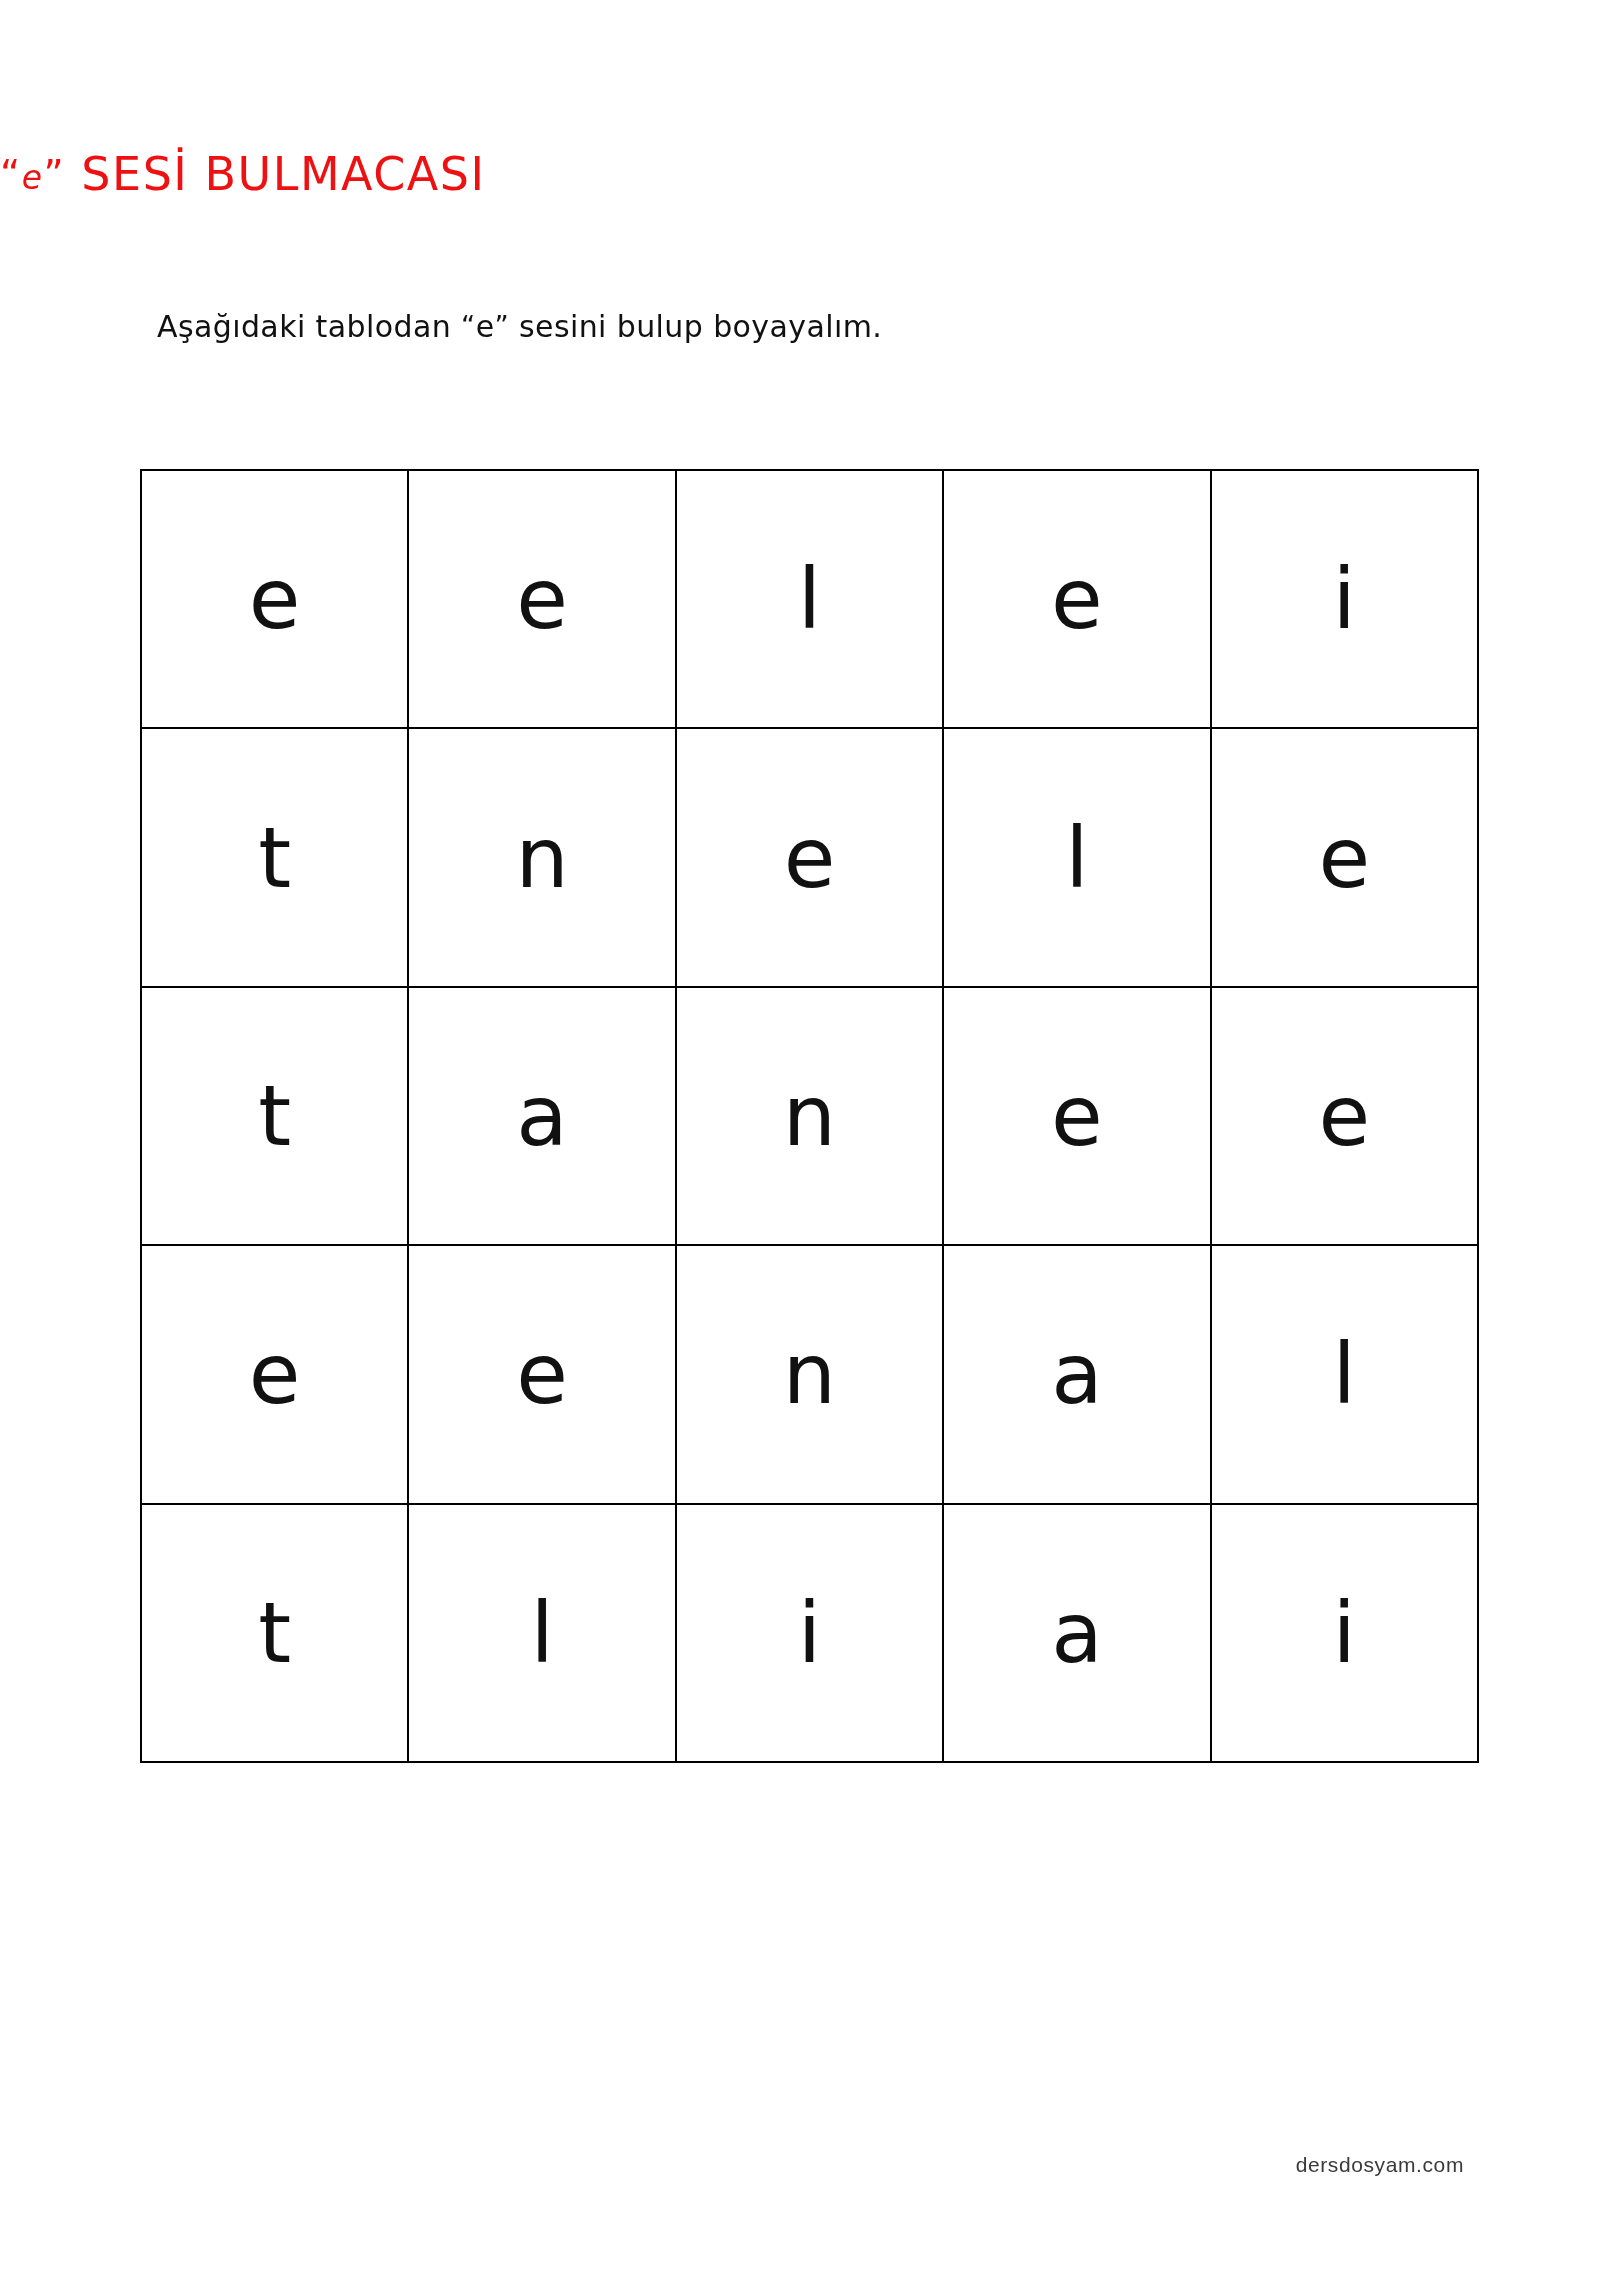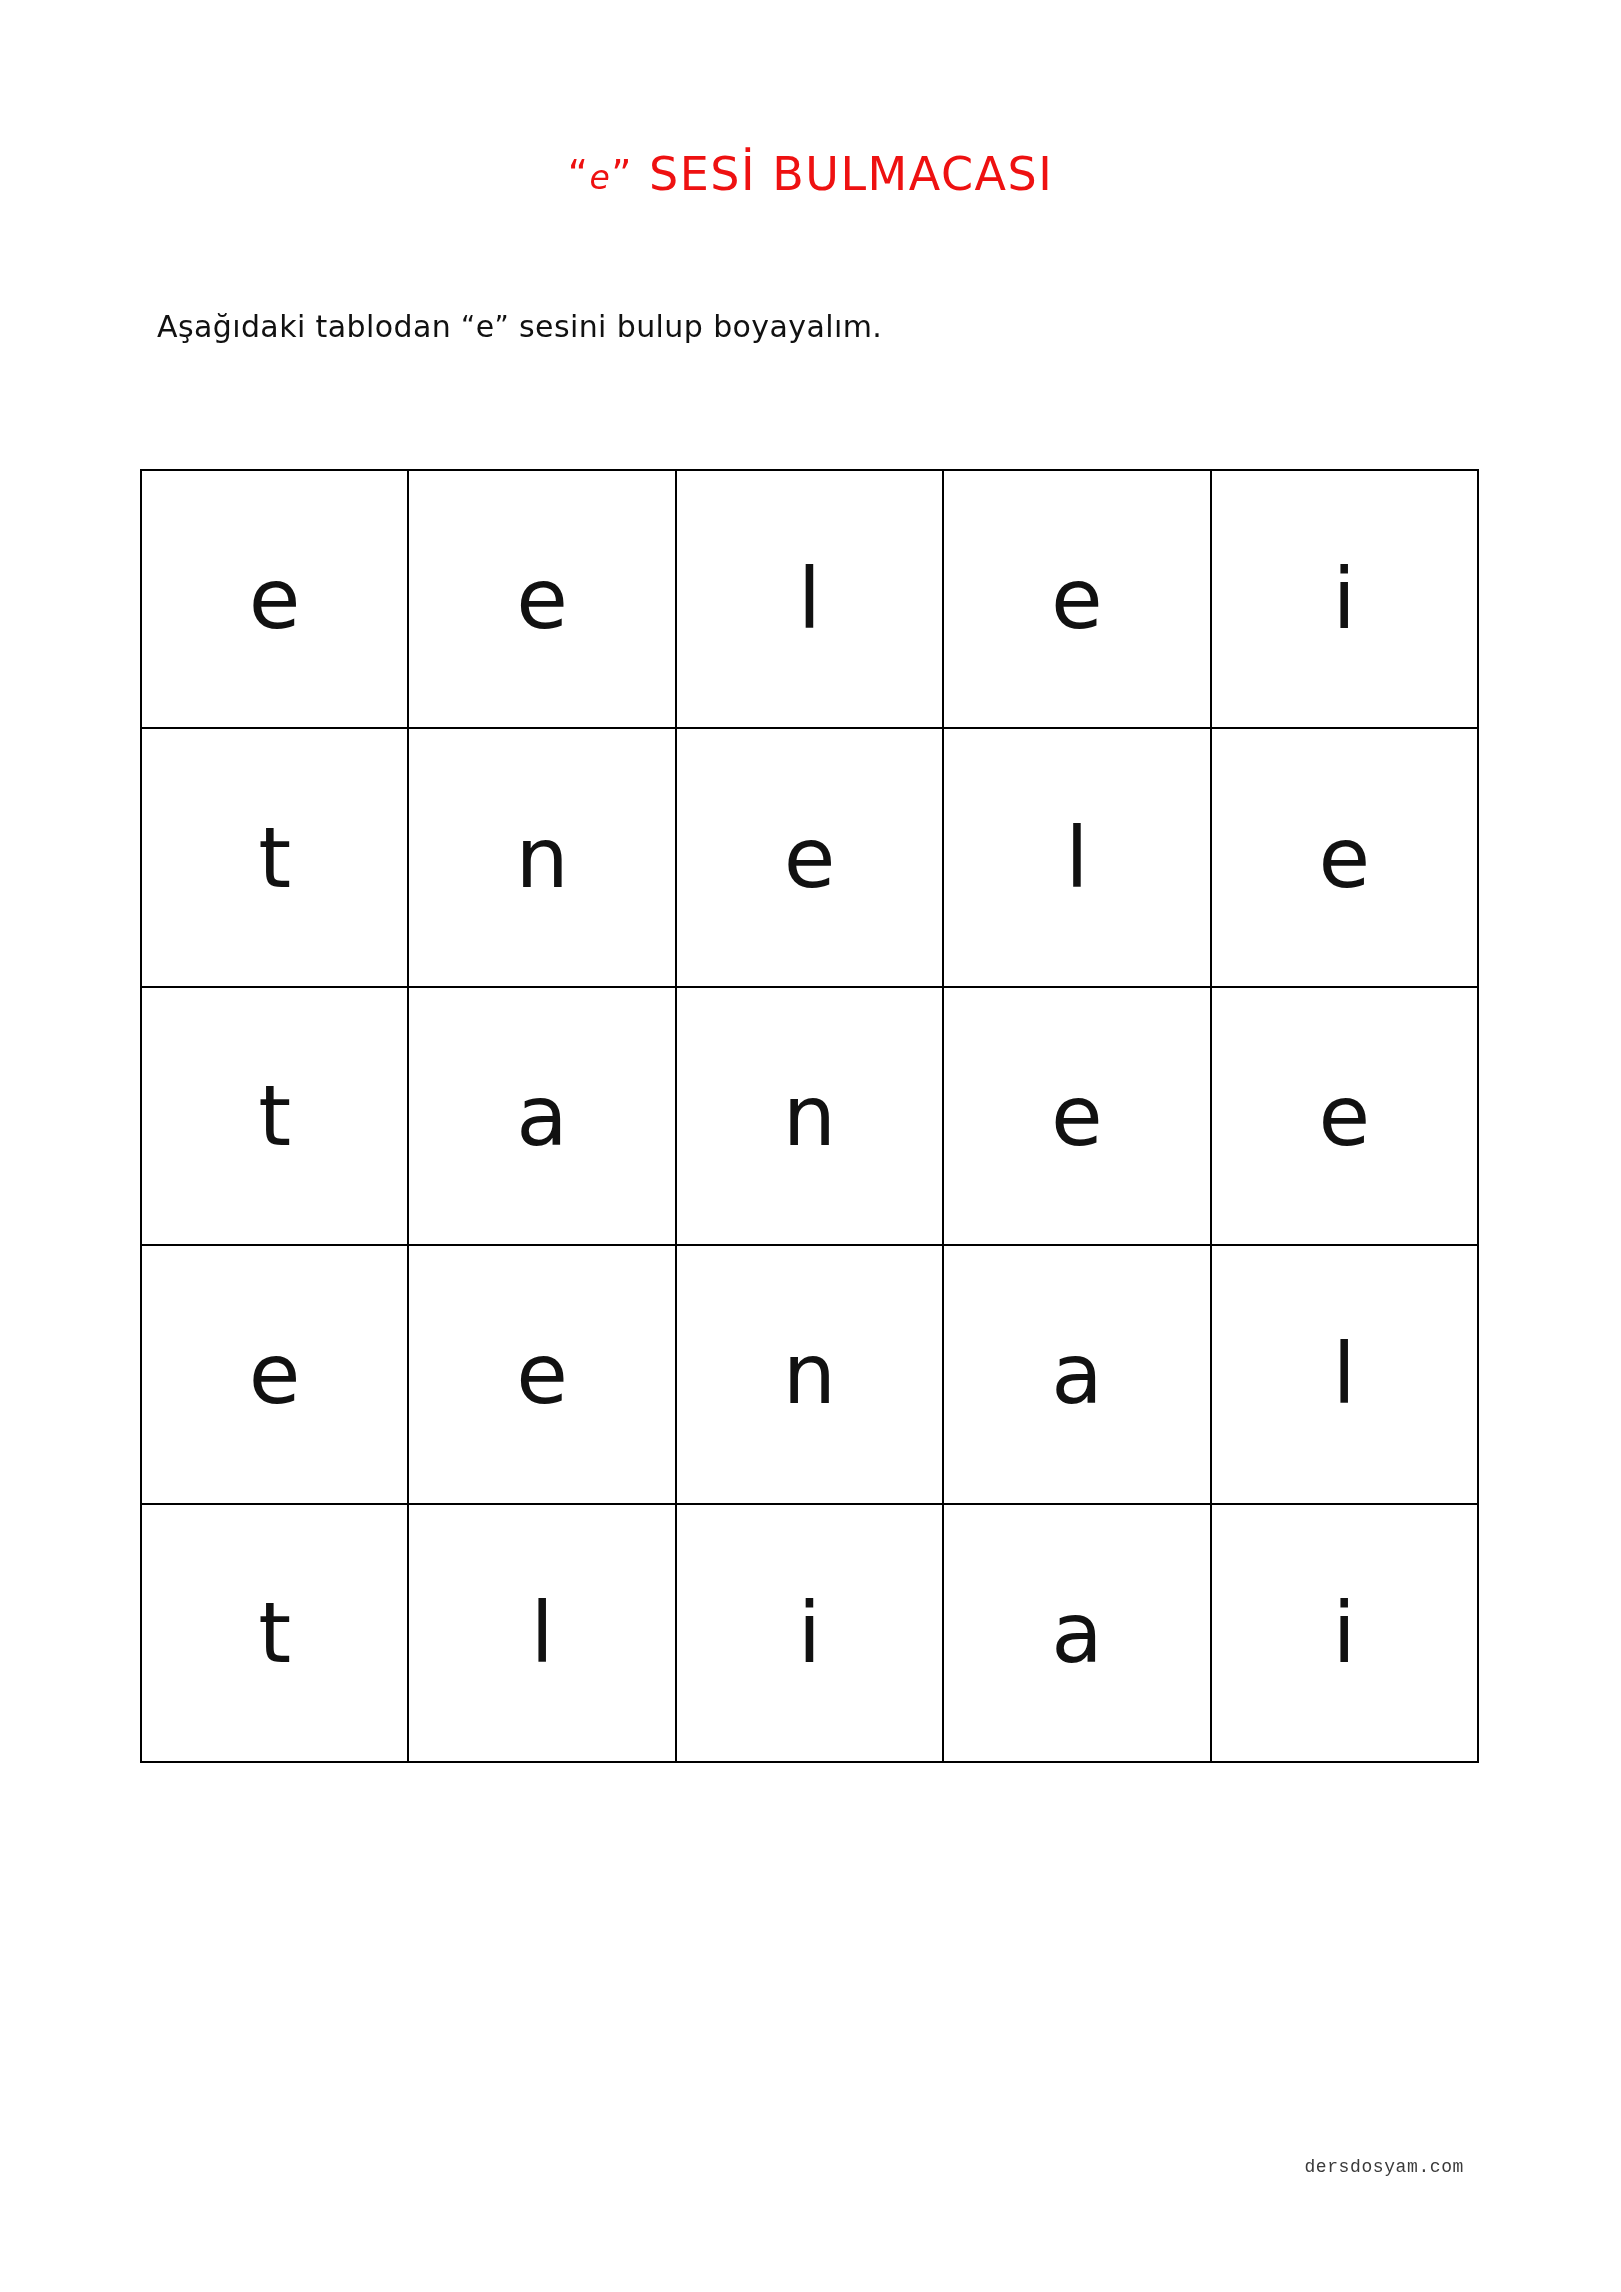--- a/index.html
+++ b/index.html
@@ -21,21 +21,21 @@
     position: absolute;
     inset: 0;
     background: #ffffff;
   }
 
   .title {
     position: absolute;
     top: 147px;
     left: 0;
     width: 100%;
-    text-align: center;
+    text-align: left;
     font-family: "DejaVu Sans", sans-serif;
     font-size: 46px;
     letter-spacing: 1.5px;
     color: #ee1111;
     font-weight: 400;
   }
   .title .q {
     font-size: 39px;
     vertical-align: 2px;
   }
@@ -85,22 +85,22 @@
     font-size: 84px;
     line-height: 1;
     color: #111111;
     font-weight: 400;
   }
 
   .footer {
     position: absolute;
     right: 157px;
     bottom: 116px;
-    font-family: Liberation Mono, monospace;
-    font-size: 18px;
+    font-family: Liberation Sans, sans-serif;
+    font-size: 21px;
     color: #3a3a3a;
     letter-spacing: 0.6px;
   }
 </style>
 </head>
 <body>
 
 <div class="page">
 
   <div class="title">

